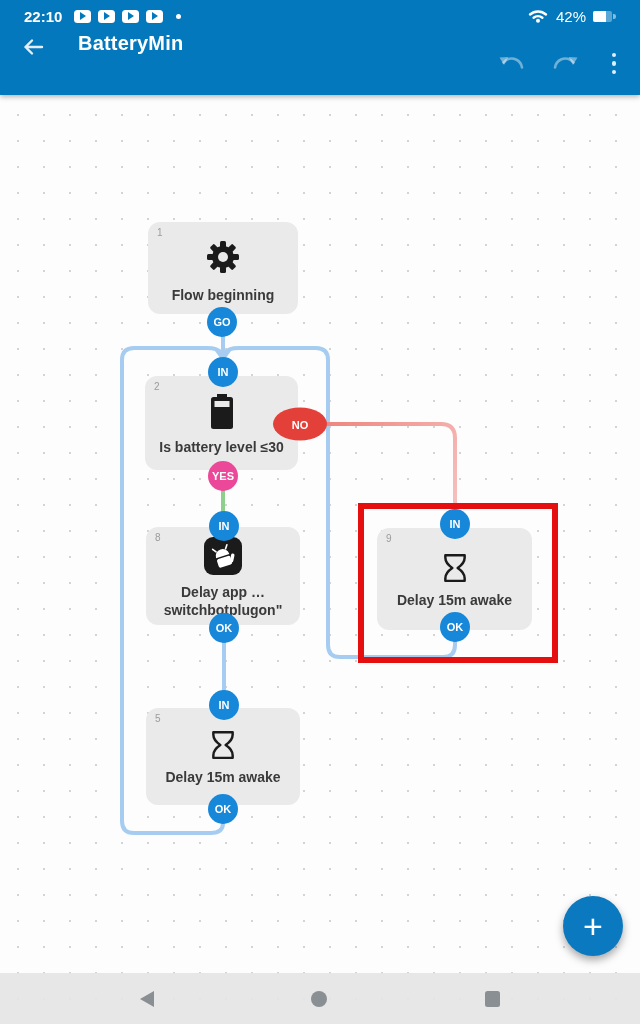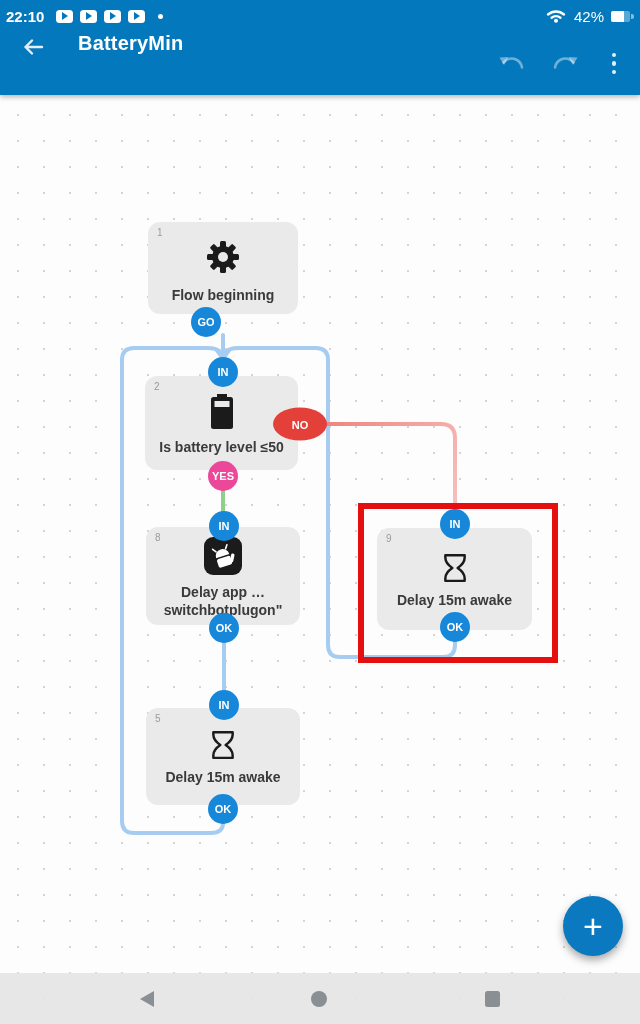--- a/index.html
+++ b/index.html
@@ -2,21 +2,21 @@
 <html><head>
 <meta charset="utf-8">
 <style>
   html,body{margin:0;padding:0;}
   body{width:640px;height:1024px;overflow:hidden;background:#fdfdfd;
        font-family:"Liberation Sans", sans-serif;}
   #screen{position:relative;width:640px;height:1024px;}
 
   
   .status-bar{position:absolute;left:0;top:0;width:640px;height:32px;background:#0478bc;
-    display:flex;align-items:center;padding:0 6px;box-sizing:border-box;color:#fff;z-index:100;}
+    display:flex;align-items:center;padding:0 24px;box-sizing:border-box;color:#fff;z-index:100;}
   .status-time{font-size:15px;font-weight:bold;margin-right:12px;}
   .play-ico{width:17px;height:13px;background:#fff;border-radius:3.5px;margin-right:7px;
     display:flex;align-items:center;justify-content:center;}
   .play-ico i{display:block;width:0;height:0;border-left:6px solid #0478bc;
     border-top:4px solid transparent;border-bottom:4px solid transparent;margin-left:1px;}
   .notif-dot{width:5px;height:5px;border-radius:50%;background:#fff;margin-left:6px;}
   .sb-right{margin-left:auto;display:flex;align-items:center;gap:7px;}
   .battery-pct{font-size:15px;}
   .batt{position:relative;width:19px;height:11px;border-radius:2px;background:rgba(255,255,255,.35);}
   .batt .fill{position:absolute;left:0;top:0;bottom:0;width:66%;background:#fff;border-radius:2px 0 0 2px;}
@@ -170,33 +170,33 @@
               <rect x="-3" y="-16" width="6" height="7" rx="1.5" transform="rotate(270)"></rect>
               <rect x="-3" y="-16" width="6" height="7" rx="1.5" transform="rotate(315)"></rect>
             </g>
             <circle r="5" fill="#eaeaea"></circle>
           </g>
         </svg>
       </span>
       <span class="label">Flow beginning</span>
     </div>
   </div>
-  <div class="badge b-blue" style="left:206px;top:322px;">GO</div>
+  <div class="badge b-blue" style="left:222px;top:322px;">GO</div>
 
   <div class="node" style="left:145px;top:376px;width:153px;height:94px;">
     <span class="num">2</span>
     <div class="body">
       <span>
         <svg width="26" height="36" viewBox="0 0 26 36">
           <rect x="8" y="0" width="10" height="6" fill="#1b1b1b"></rect>
           <rect x="2" y="3" width="22" height="32" rx="2.5" fill="#1b1b1b"></rect>
           <rect x="5.5" y="7" width="15" height="6" fill="#eaeaea"></rect>
         </svg>
       </span>
-      <span class="label">Is battery level ≤50</span>
+      <span class="label">Is battery level ≤30</span>
     </div>
   </div>
   <div class="badge b-blue" style="left:223px;top:372px;">IN</div>
   <div class="badge b-green" style="left:223px;top:476px;">YES</div>
   <div class="badge b-red" style="left:300px;top:424px;">NO</div>
 
   <div class="node" style="left:146px;top:527px;width:154px;height:98px;">
     <span class="num">8</span>
     <div class="body">
       <span>

